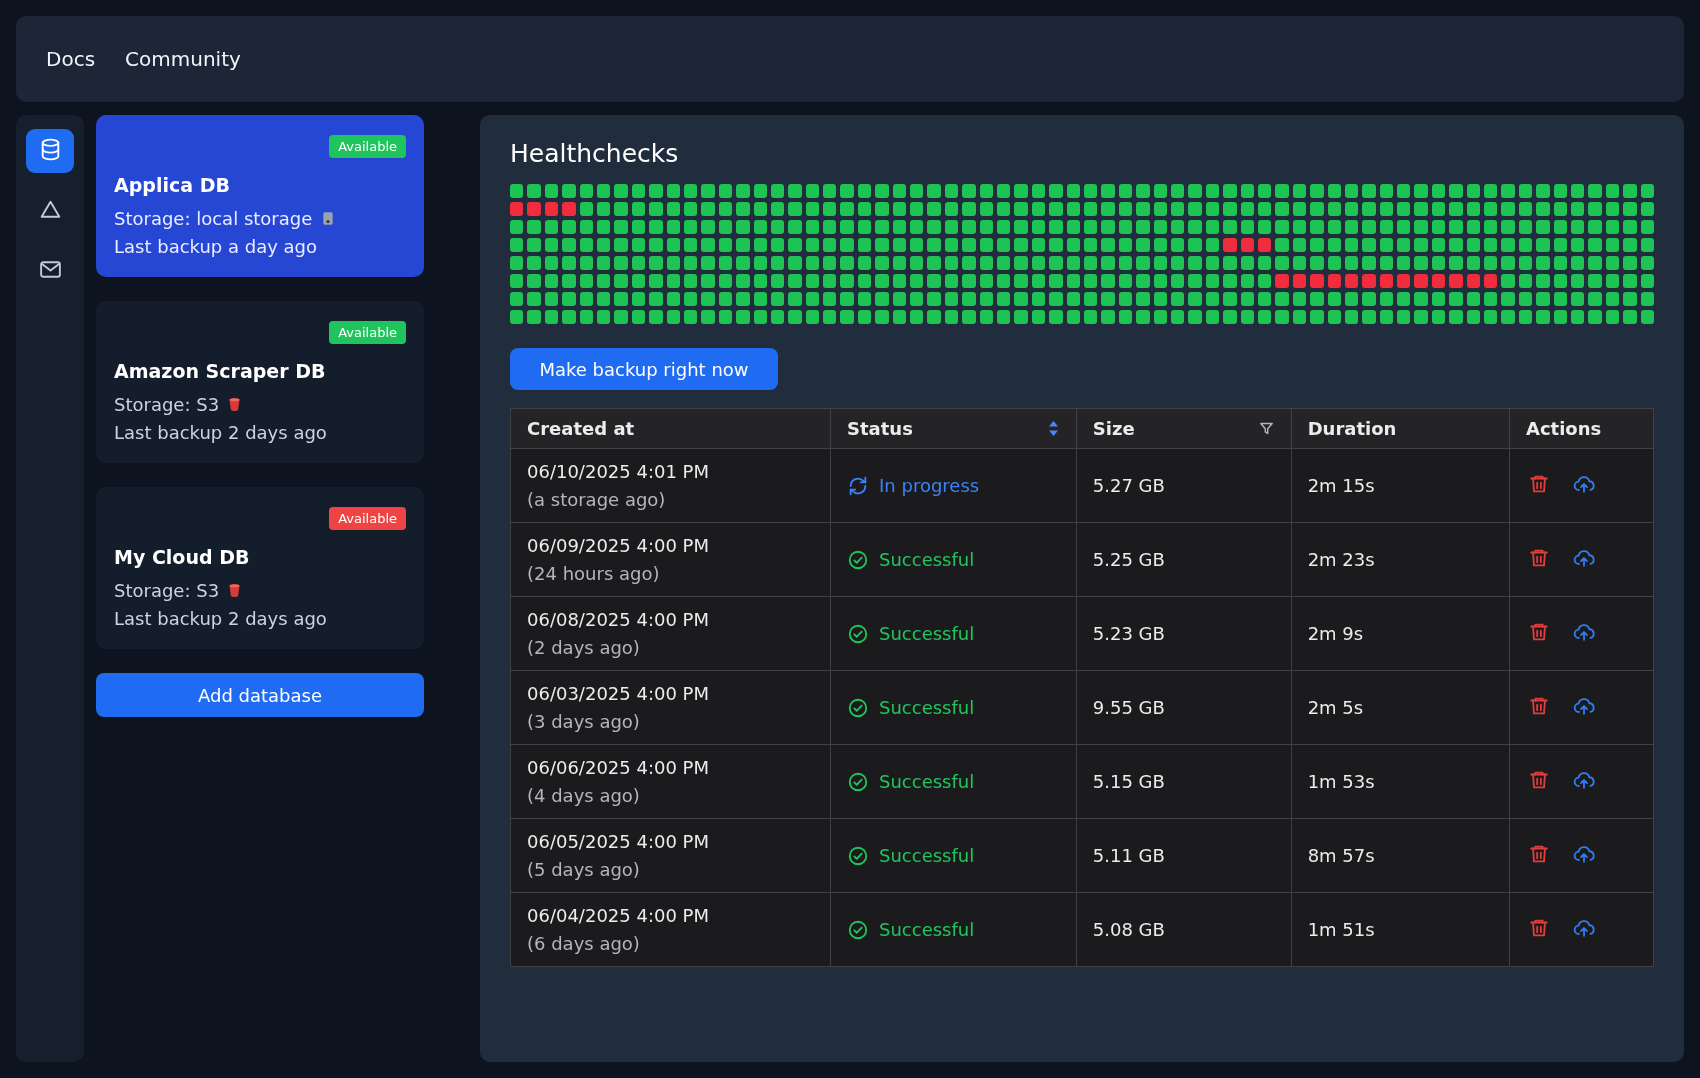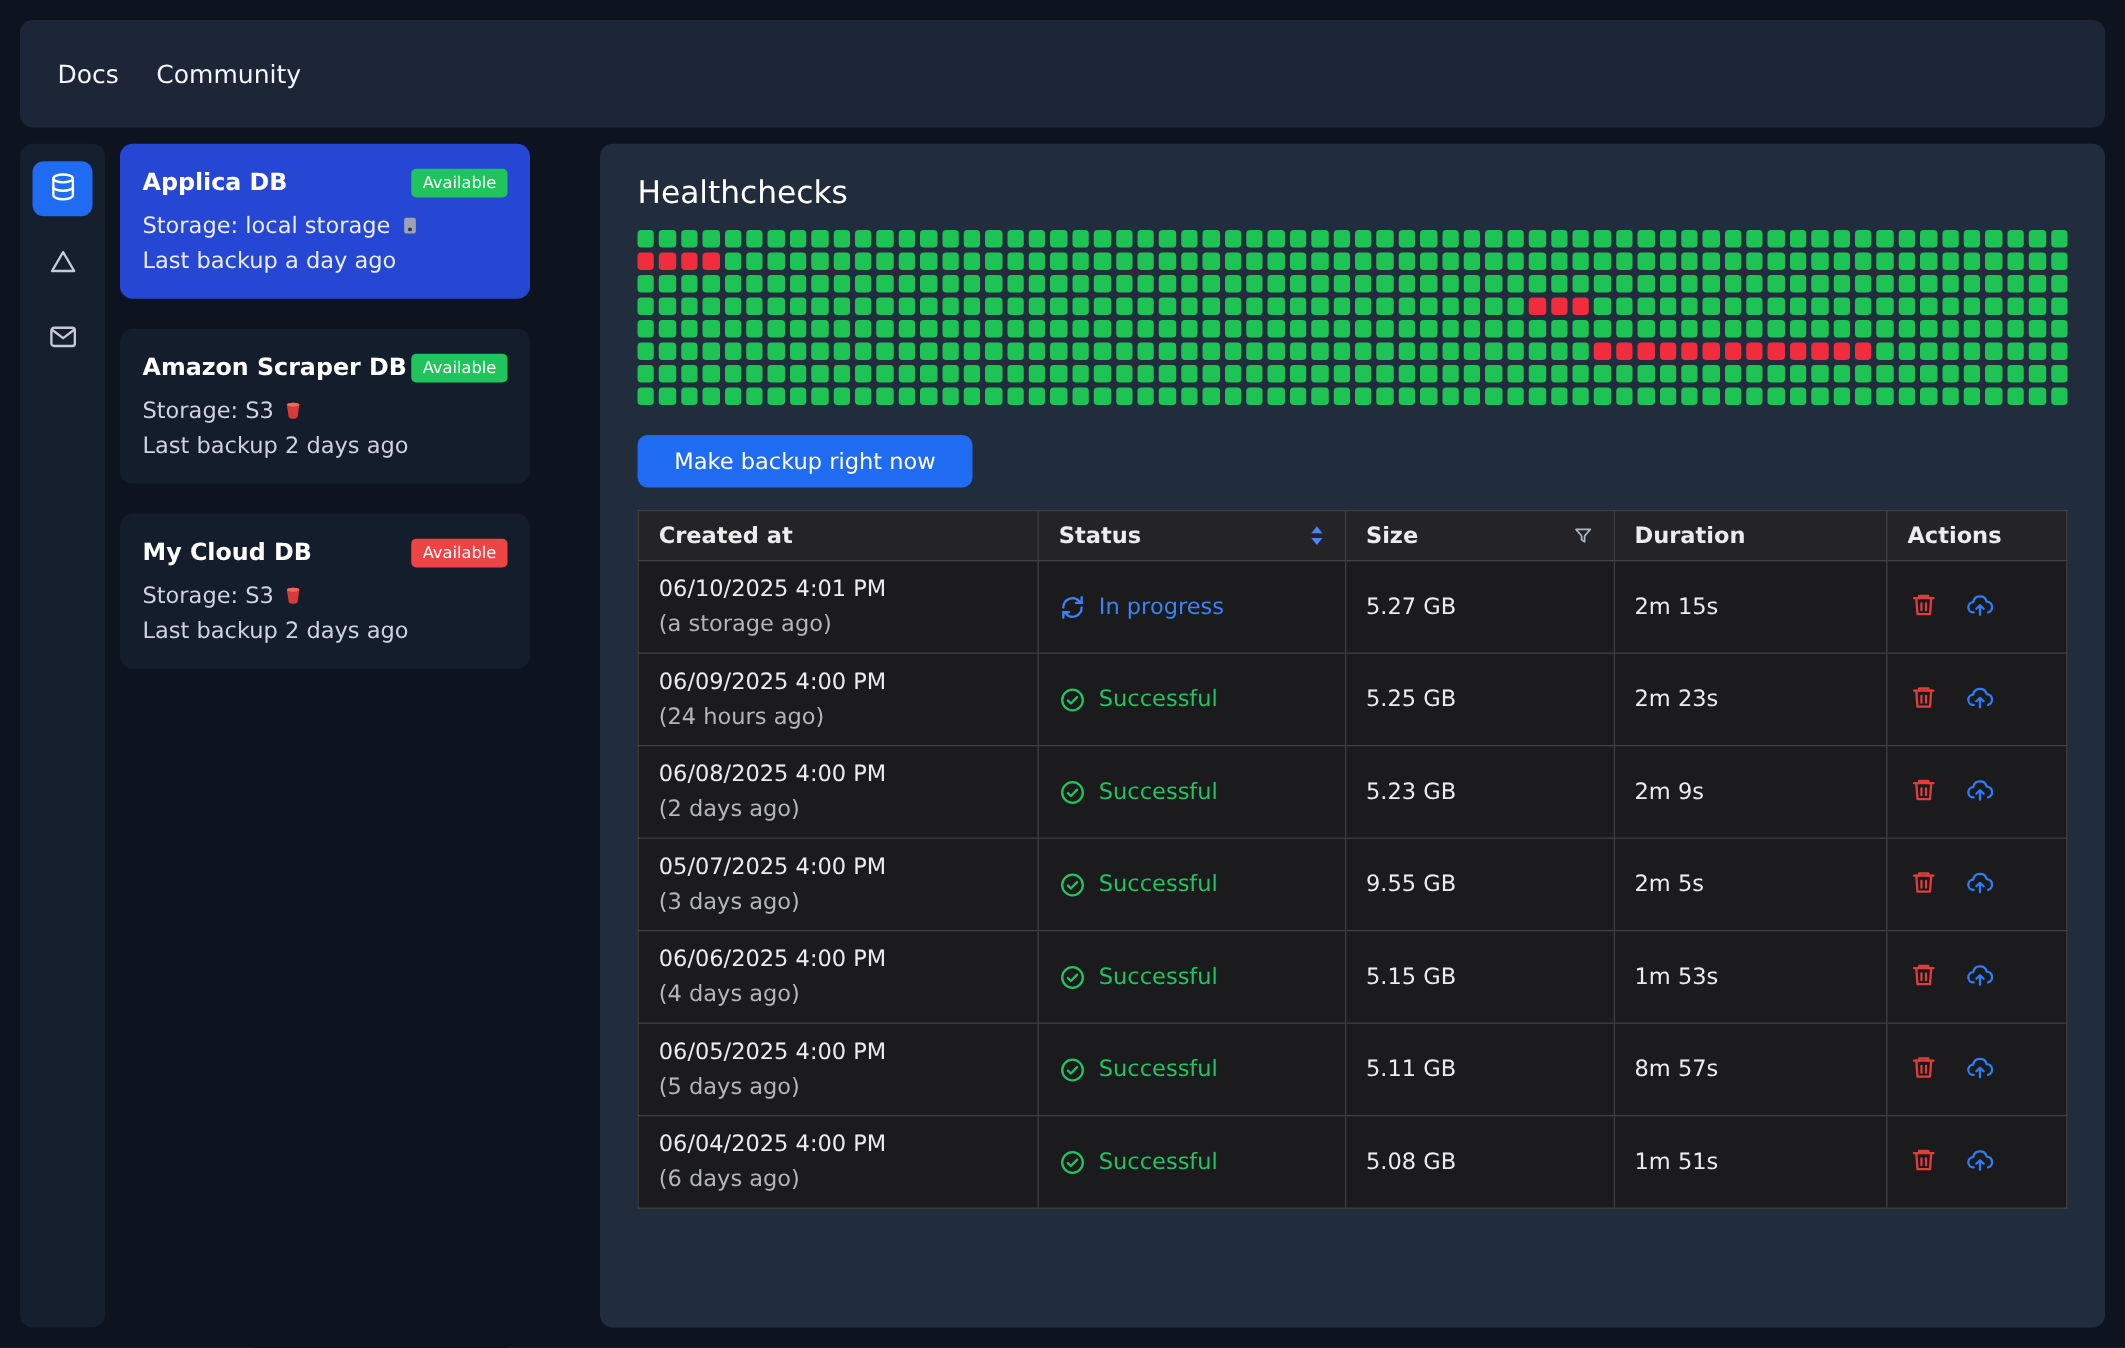--- a/index.html
+++ b/index.html
@@ -26,21 +26,21 @@
              padding:14px 10px; display:flex; flex-direction:column; gap:16px; align-items:center; }
   .icon-btn { width:48px; height:44px; border-radius:9px; border:none; background:transparent;
               display:flex; align-items:center; justify-content:center; cursor:pointer; }
   .icon-btn.selected { background:#1f6bf1; }
 
   
   .dbcol { width:328px; flex:0 0 328px; margin-right:44px; display:flex; flex-direction:column; gap:24px; }
   .db-card { background:#141d2b; border-radius:10px; padding:20px 18px; cursor:pointer; }
   .db-card.selected { background:#2646d4; }
   .db-card-top { display:flex; justify-content:space-between; align-items:flex-start; margin-bottom:12px; }
-  .db-name { font-size:19px; font-weight:bold; color:#ffffff; }
+  .db-name { font-size:19px; font-weight:bold; color:#ffffff;margin-top:39px; }
   .badge { font-size:13px; color:#ffffff; border-radius:4px; padding:4px 9px; white-space:nowrap; }
   .db-line { font-size:18px; color:#ccd4e0; margin-top:7px; display:flex; align-items:center; gap:8px; }
   .db-card.selected .db-line { color:#e9edff; }
   .sticon { display:inline-flex; align-items:center; }
   .add-db { background:#1f6bf1; color:#fff; border:none; border-radius:8px; height:44px;
             font-size:18px; font-family:inherit; cursor:pointer; }
 
   
   .panel { flex:1; background:#212c3d; border-radius:10px; padding:24px 30px; min-width:0; overflow:hidden; }
   .section-title { font-size:25px; font-weight:normal; color:#ffffff; margin-bottom:16px; }
@@ -152,20 +152,21 @@
           <span class="sticon">
             <svg width="15" height="17" viewBox="0 0 24 24">
                 <path fill="#d63b3b" d="M4 4.5c0-1.5 3.6-2.6 8-2.6s8 1.1 8 2.6l-2.2 15.4c-.2 1.6-2.7 2.6-5.8 2.6s-5.6-1-5.8-2.6z"></path>
                 <ellipse cx="12" cy="4.4" rx="8" ry="2.5" fill="#ef6a5a"></ellipse>
               </svg>
           </span>
         </div>
         <div class="db-line">Last backup 2 days ago</div>
       </div>
 
+      <button class="add-db">Add database</button>
     </section>
 
     <main class="panel">
       <h2 class="section-title">Healthchecks</h2>
       <div class="healthgrid" style="grid-template-columns: repeat(66, 1fr);">
           <div class="hc" style="background: rgb(30, 196, 83);"></div>
           <div class="hc" style="background: rgb(30, 196, 83);"></div>
           <div class="hc" style="background: rgb(30, 196, 83);"></div>
           <div class="hc" style="background: rgb(30, 196, 83);"></div>
           <div class="hc" style="background: rgb(30, 196, 83);"></div>
@@ -850,21 +851,21 @@
                         <path d="M6.5 18.5a4.5 4.5 0 0 1-.4-9A6 6 0 0 1 17.8 9a4.8 4.8 0 0 1 1.3 9.4"></path>
                         <path d="M12 12.5v8"></path>
                         <path d="M8.8 15.3l3.2-3 3.2 3"></path>
                       </svg></span>
                   </button>
                 </div>
               </td>
             </tr>
             <tr>
               <td>
-                <div class="date">05/07/2025 4:00 PM</div>
+                <div class="date">06/03/2025 4:00 PM</div>
                 <div class="rel">(3 days ago)</div>
               </td>
               <td>
                 <span class="status successful">
                   <span class="sicon">
                     <svg width="22" height="22" viewBox="0 0 24 24" fill="none" stroke="#21c55e" stroke-width="2" stroke-linecap="round" stroke-linejoin="round">
                       <circle cx="12" cy="12" r="9"></circle>
                       <path d="M8 12.5l2.6 2.6 5.4-5.6"></path>
                     </svg>
                   </span>

